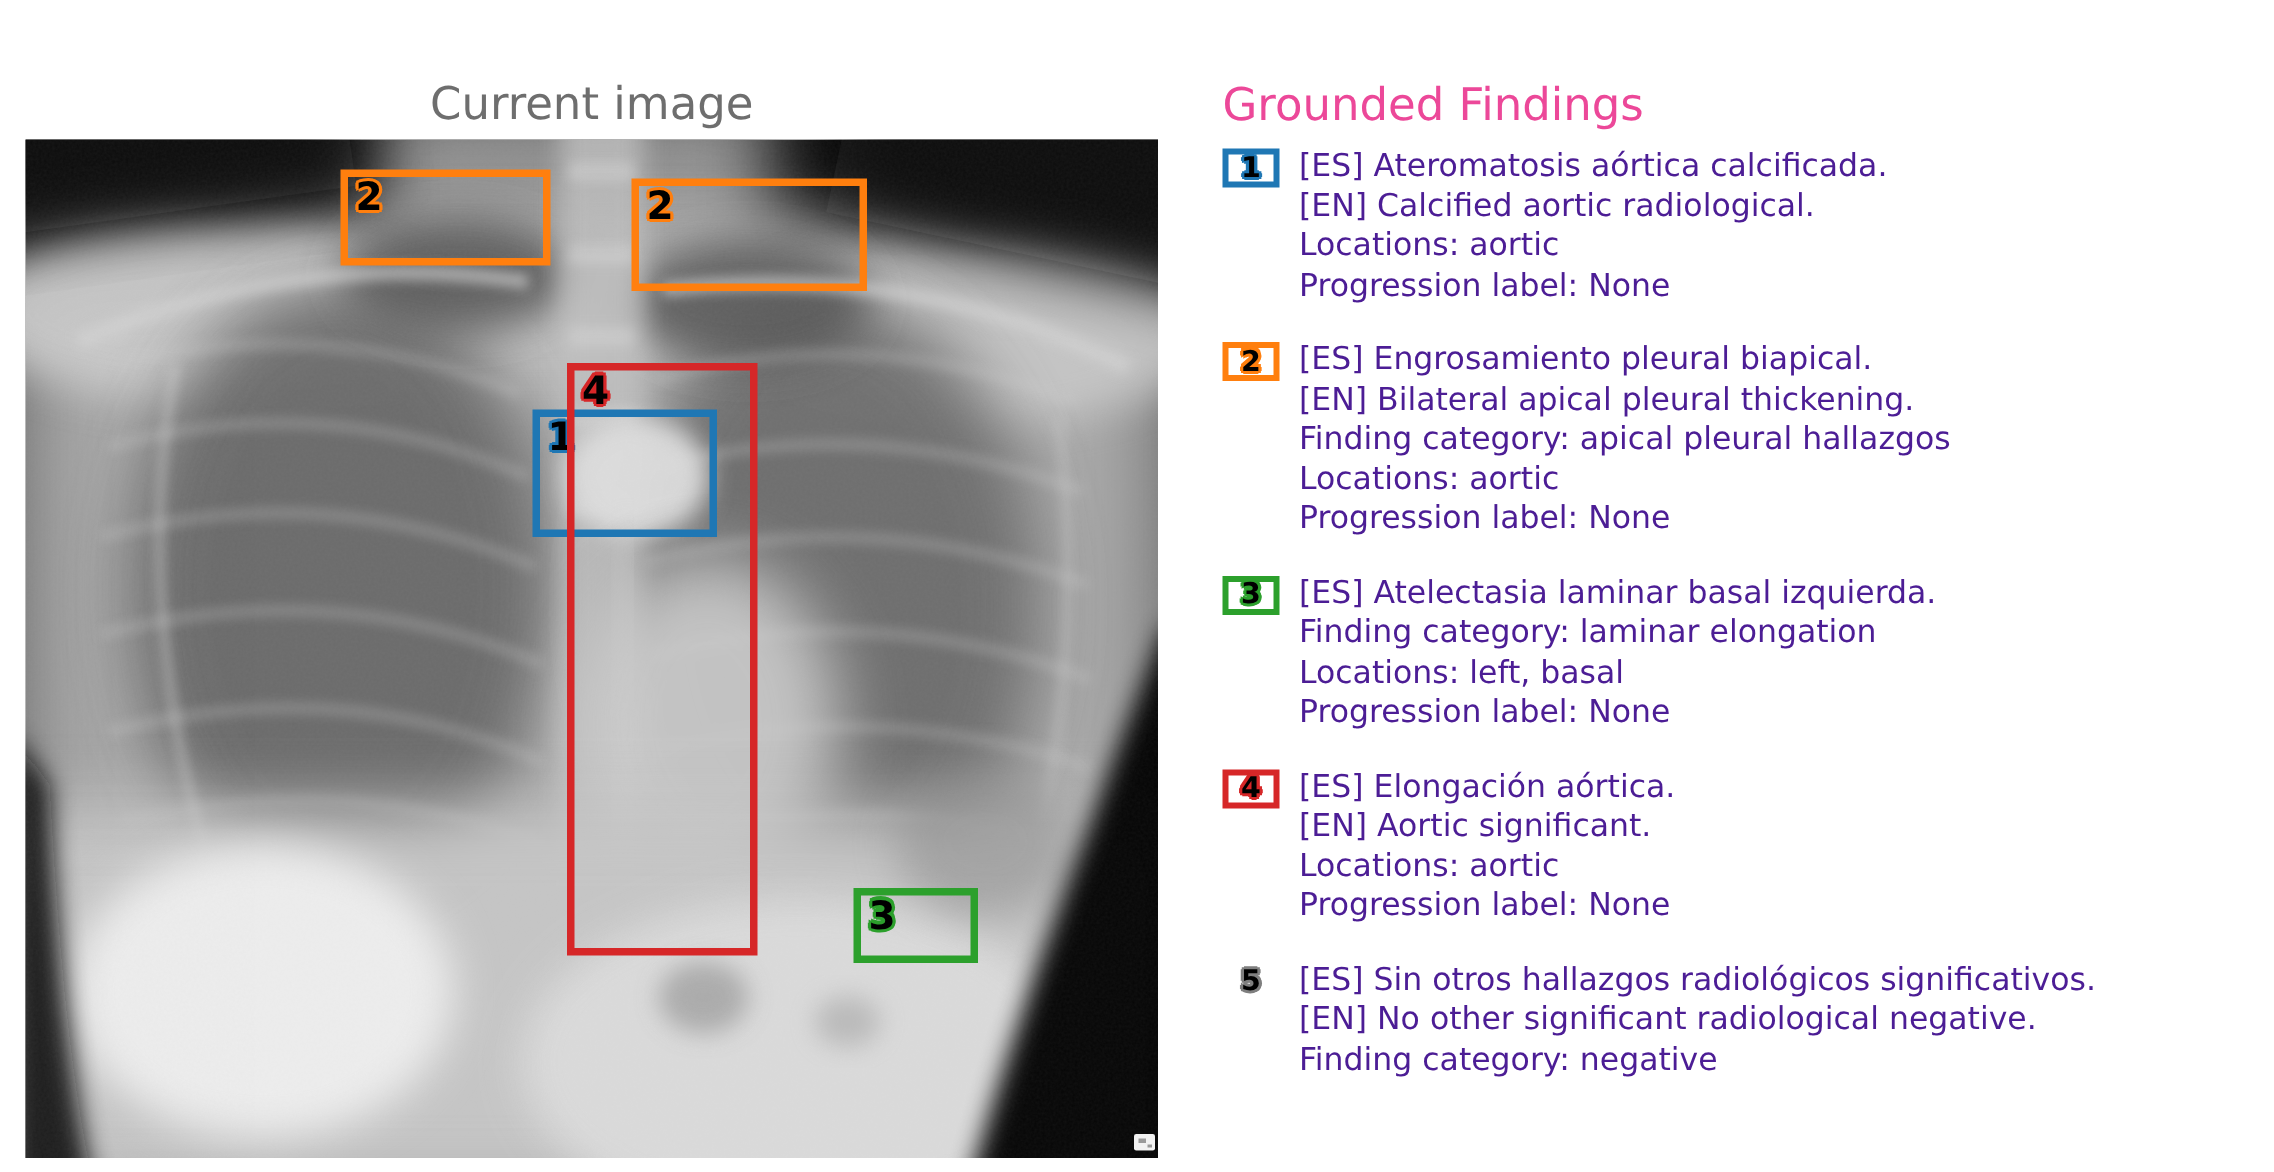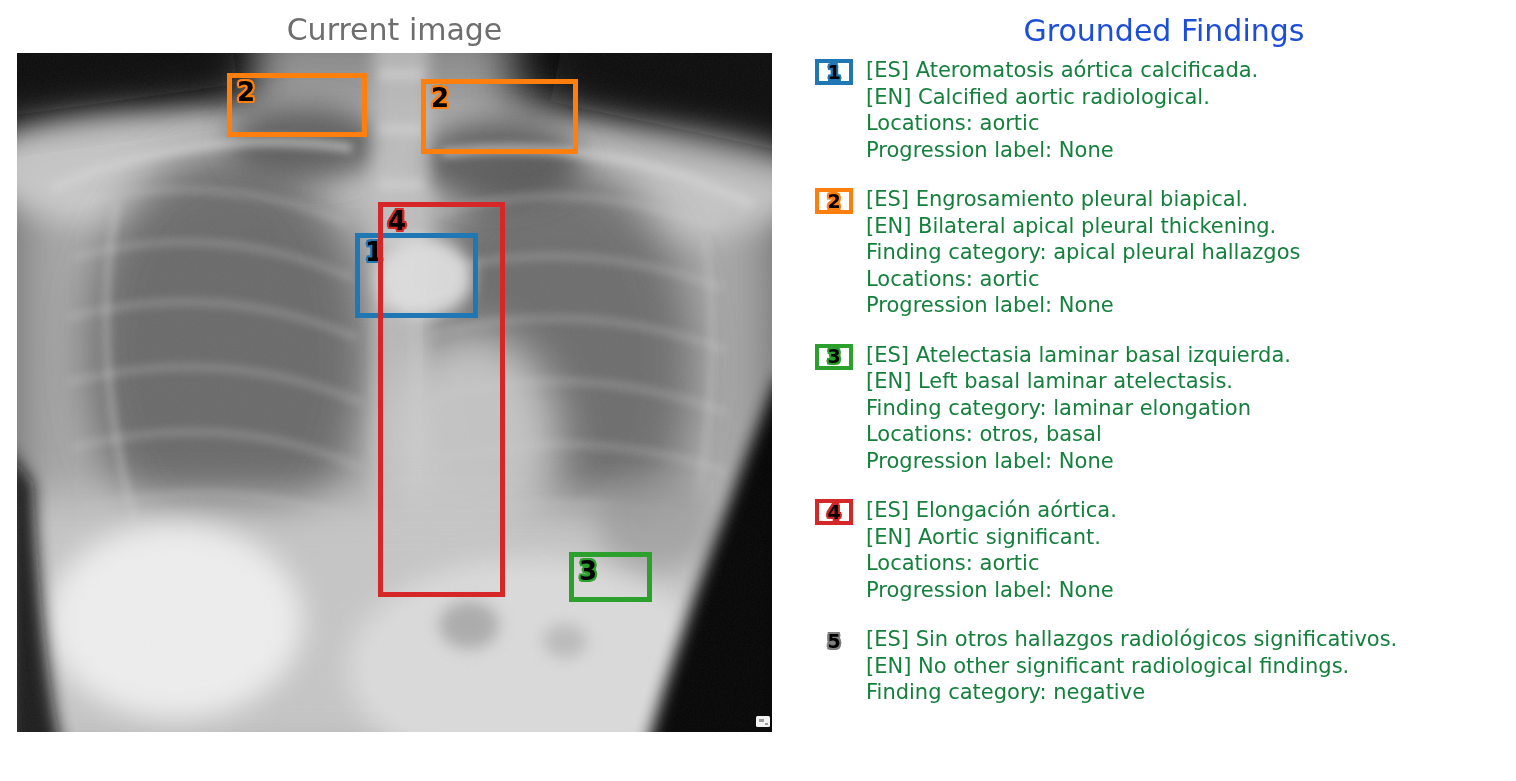--- a/index.html
+++ b/index.html
@@ -1,20 +1,20 @@
 <!DOCTYPE html>
 <html><head>
 <meta charset="utf-8">
 <style>
   html,body{margin:0;padding:0;}
   body{
     width:1516px;height:781px;background:#ffffff;position:relative;overflow:hidden;
     font-family:"DejaVu Sans","Liberation Sans",sans-serif;
   }
-  .stage{position:absolute;inset:0;}
+  .stage{position:absolute;inset:0;margin-top:40px;}
 
   
   .left-title{
     position:absolute;left:17px;top:13px;width:755px;text-align:center;
     font-size:30px;color:#6e6e6e;line-height:34px;white-space:nowrap;
   }
   .xray-wrap{position:absolute;left:17px;top:53px;width:755px;height:679px;}
   .xray-wrap svg{display:block;}
   #boxes-layer{position:absolute;inset:0;}
   .bbox{position:absolute;box-sizing:border-box;border:5px solid var(--c);}
@@ -24,32 +24,32 @@
   }
   .halo{
     text-shadow:
       2.2px 0 var(--c), -2.2px 0 var(--c), 0 2.2px var(--c), 0 -2.2px var(--c),
       1.6px 1.6px var(--c), -1.6px 1.6px var(--c), 1.6px -1.6px var(--c), -1.6px -1.6px var(--c);
   }
 
   
   .findings-panel{position:absolute;left:815px;top:13px;width:698px;}
   .findings-title{
-    font-size:30px;color:#1d4ed8;line-height:35px;margin:0 0 9px 0;white-space:nowrap;text-align:center;
+    font-size:30px;color:#ec4899;line-height:35px;margin:0 0 9px 0;white-space:nowrap;
   }
   .finding-row{display:flex;align-items:flex-start;gap:13px;margin-bottom:23px;}
   .badge{
     box-sizing:border-box;flex:0 0 auto;margin-top:2px;
     min-width:38px;height:26px;
     border:4px solid var(--c);background:#ffffff;
     display:flex;align-items:center;justify-content:center;
     font-size:19px;font-weight:bold;color:#000;line-height:1;
   }
   .badge.noborder{border-color:transparent;background:transparent;}
-  .finding-lines{font-size:21px;line-height:26.5px;color:#15803d;}
+  .finding-lines{font-size:21px;line-height:26.5px;color:#4c1d95;}
   .fl{white-space:nowrap;}
 </style>
 </head>
 <body>
 
 <div class="stage">
 
   <div class="left-title">Current image</div>
 
   <div class="xray-wrap">
@@ -191,39 +191,38 @@
         <div class="fl">Finding category: apical pleural hallazgos</div>
         <div class="fl">Locations: aortic</div>
         <div class="fl">Progression label: None</div>
       </div>
     </div>
 
     <div class="finding-row">
       <span class="badge halo" style="--c: #2ca02c;">3</span>
       <div class="finding-lines">
         <div class="fl">[ES] Atelectasia laminar basal izquierda.</div>
-        <div class="fl">[EN] Left basal laminar atelectasis.</div>
         <div class="fl">Finding category: laminar elongation</div>
-        <div class="fl">Locations: otros, basal</div>
+        <div class="fl">Locations: left, basal</div>
         <div class="fl">Progression label: None</div>
       </div>
     </div>
 
     <div class="finding-row">
       <span class="badge halo" style="--c: #d62728;">4</span>
       <div class="finding-lines">
         <div class="fl">[ES] Elongación aórtica.</div>
         <div class="fl">[EN] Aortic significant.</div>
         <div class="fl">Locations: aortic</div>
         <div class="fl">Progression label: None</div>
       </div>
     </div>
 
     <div class="finding-row">
       <span class="badge halo noborder" style="--c: #7f7f7f;">5</span>
       <div class="finding-lines">
         <div class="fl">[ES] Sin otros hallazgos radiológicos significativos.</div>
-        <div class="fl">[EN] No other significant radiological findings.</div>
+        <div class="fl">[EN] No other significant radiological negative.</div>
         <div class="fl">Finding category: negative</div>
       </div>
     </div>
   </div>
 </div>
 
 </body></html>

